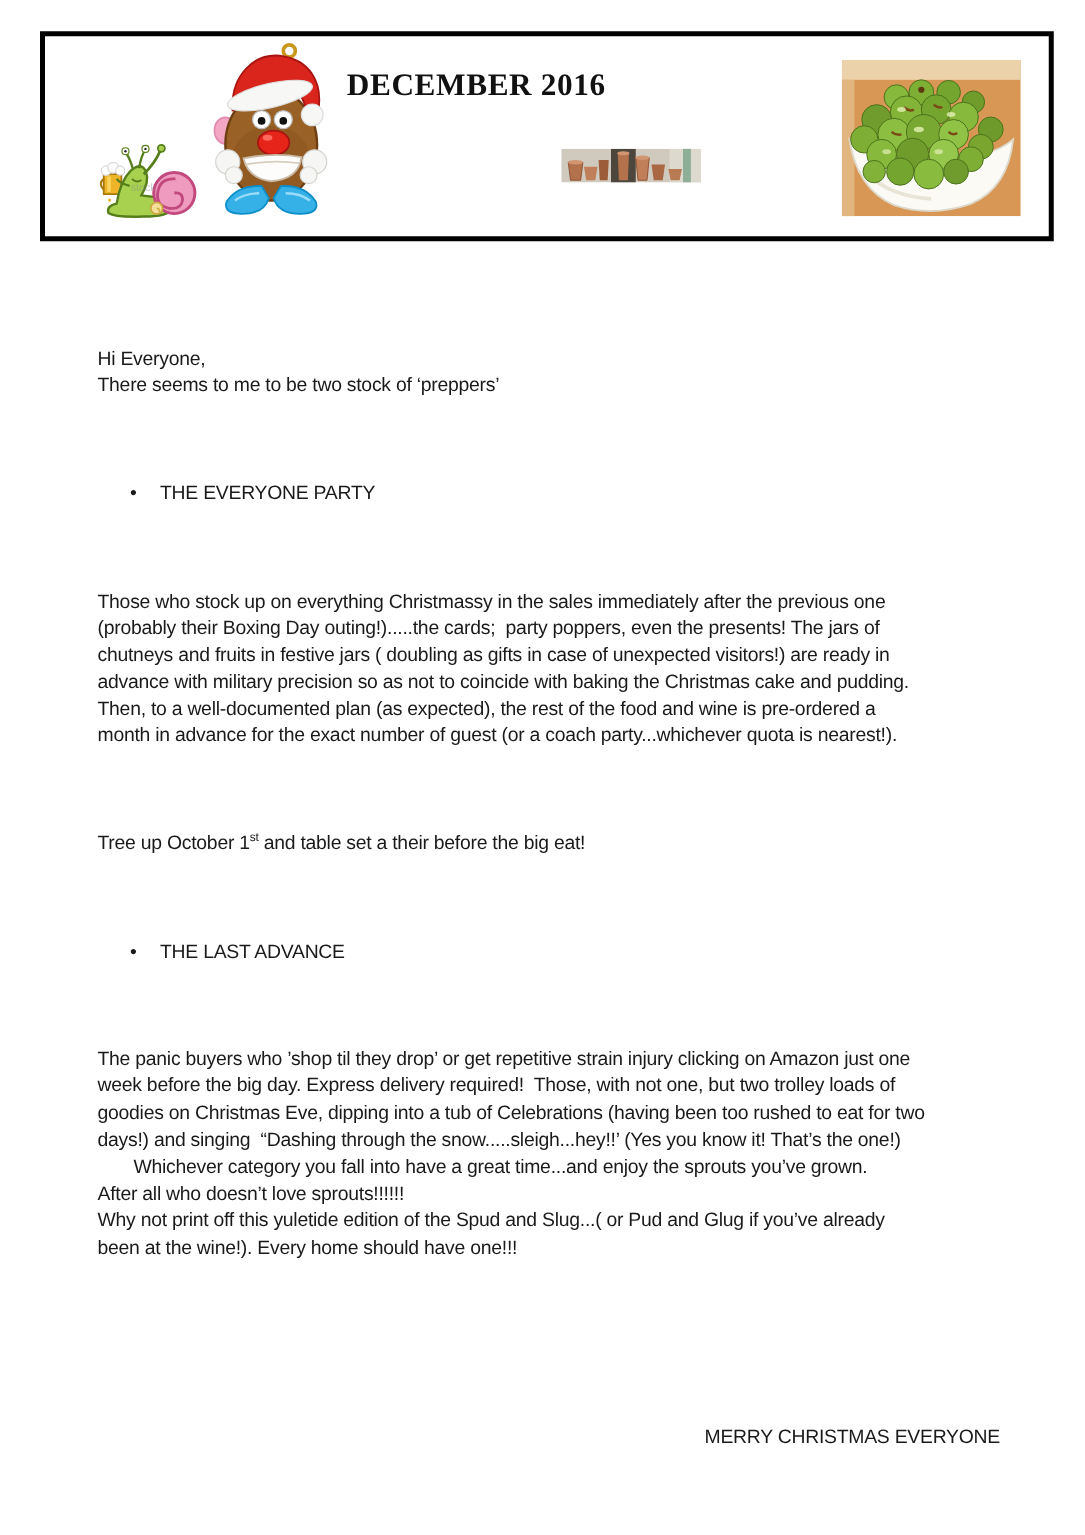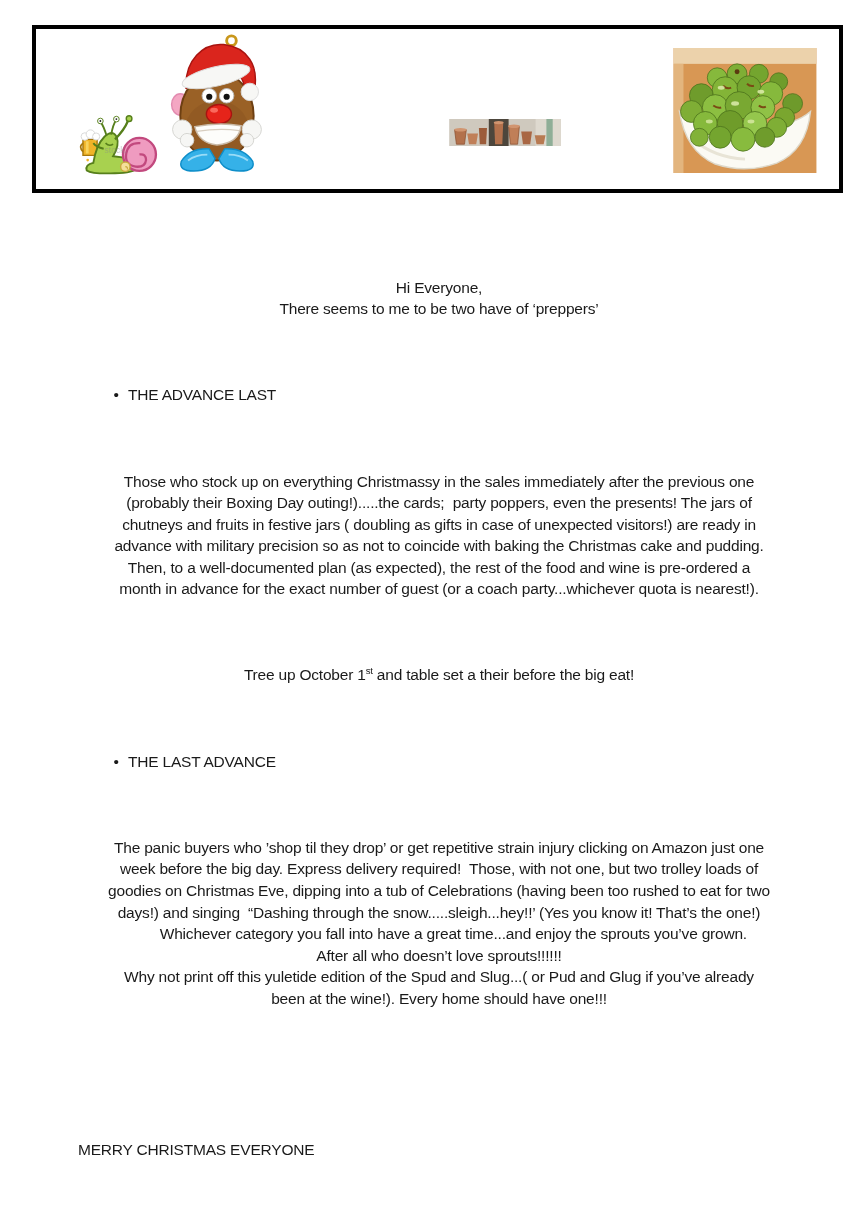--- a/index.html
+++ b/index.html
@@ -10,34 +10,35 @@
   .page-title{position:absolute;left:190px;top:26px;width:310px;text-align:center;
               font-family:"Liberation Serif",serif;font-weight:700;font-size:25px;
               letter-spacing:.5px;color:#111;}
   .img{position:absolute;}
   .img-snail{left:42px;top:84px;width:89px;height:64px;}
   .img-potato{left:134px;top:4px;width:93px;height:140px;}
   .img-pottery{left:407px;top:90px;width:124px;height:27px;}
   .img-sprouts{left:637px;top:19px;width:144px;height:125px;}
   .body-text{position:absolute;left:78px;top:212px;width:722px;
              font-size:15.5px;line-height:21.55px;letter-spacing:-0.2px;white-space:pre-wrap;}
-  .line{min-height:21.55px;text-align:center;}
+  .line{min-height:21.55px;}
   .blank{height:21.55px;}
   .bullet-line{display:flex;}
   .bullet-dot{margin-left:26px;width:24px;}
-  .center{text-align:left;}
+  .center{text-align:right;}
   sup{font-size:.62em;vertical-align:super;line-height:0;}
 </style>
 </head>
 <body>
 
 <div class="page">
 
   <div class="header-box">
 
+    <div class="page-title">DECEMBER 2016</div>
 
     <svg class="img img-snail" viewBox="0 0 92 68" aria-label="drunk-snail-with-beer-cartoon">
 
       <path d="M4,28 h15 v17 h-15 z" fill="#f0b428" stroke="#a8780c" stroke-width="1.5"></path>
       <path d="M4,32 q-5,4 0,9" fill="none" stroke="#a8780c" stroke-width="1.8"></path>
       <rect x="7" y="30" width="3" height="13" fill="#f8d45e"></rect>
       <circle cx="6" cy="25" r="4" fill="#fff" stroke="#d8d8d8"></circle>
       <circle cx="12" cy="22.5" r="4.6" fill="#fff" stroke="#d8d8d8"></circle>
       <circle cx="18" cy="25" r="3.8" fill="#fff" stroke="#d8d8d8"></circle>
       <circle cx="9" cy="50" r="1.4" fill="#f0b428"></circle>
@@ -156,23 +157,23 @@
       <ellipse cx="48" cy="40" rx="3.5" ry="2" fill="#e4f0b4" opacity="0.8"></ellipse>
       <ellipse cx="88" cy="44" rx="3.5" ry="2" fill="#e4f0b4" opacity="0.8"></ellipse>
       <ellipse cx="62" cy="56" rx="4" ry="2.2" fill="#e4f0b4" opacity="0.8"></ellipse>
       <ellipse cx="36" cy="74" rx="3.5" ry="2" fill="#e4f0b4" opacity="0.7"></ellipse>
       <ellipse cx="78" cy="74" rx="3.5" ry="2" fill="#e4f0b4" opacity="0.7"></ellipse>
     </svg>
   </div>
 
   <div class="body-text">
 
-    <div><div class="line">Hi Everyone,</div><div class="line">There seems to me to be two have of ‘preppers’</div></div>
+    <div><div class="line">Hi Everyone,</div><div class="line">There seems to me to be two stock of ‘preppers’</div></div>
 
-    <div class="line bullet-line"><span class="bullet-dot">•</span><span>THE ADVANCE LAST</span></div>
+    <div class="line bullet-line"><span class="bullet-dot">•</span><span>THE EVERYONE PARTY</span></div>
 
     <div><div class="line">Those who stock up on everything Christmassy in the sales immediately after the previous one</div><div class="line">(probably their Boxing Day outing!).....the cards;  party poppers, even the presents! The jars of</div><div class="line">chutneys and fruits in festive jars ( doubling as gifts in case of unexpected visitors!) are ready in</div><div class="line">advance with military precision so as not to coincide with baking the Christmas cake and pudding.</div><div class="line">Then, to a well-documented plan (as expected), the rest of the food and wine is pre-ordered a</div><div class="line">month in advance for the exact number of guest (or a coach party...whichever quota is nearest!).</div></div>
 
     <div class="line"><span>Tree up October 1</span><sup>st</sup><span> and table set a their before the big eat!</span></div>
 
     <div class="line bullet-line"><span class="bullet-dot">•</span><span>THE LAST ADVANCE</span></div>
 
     <div><div class="line">The panic buyers who ’shop til they drop’ or get repetitive strain injury clicking on Amazon just one</div><div class="line">week before the big day. Express delivery required!  Those, with not one, but two trolley loads of</div><div class="line">goodies on Christmas Eve, dipping into a tub of Celebrations (having been too rushed to eat for two</div><div class="line">days!) and singing  “Dashing through the snow.....sleigh...hey!!’ (Yes you know it! That’s the one!)</div><div class="line">       Whichever category you fall into have a great time...and enjoy the sprouts you’ve grown.</div><div class="line">After all who doesn’t love sprouts!!!!!!</div><div class="line">Why not print off this yuletide edition of the Spud and Slug...( or Pud and Glug if you’ve already</div><div class="line">been at the wine!). Every home should have one!!!</div></div>
 
     <div class="line blank"></div>

